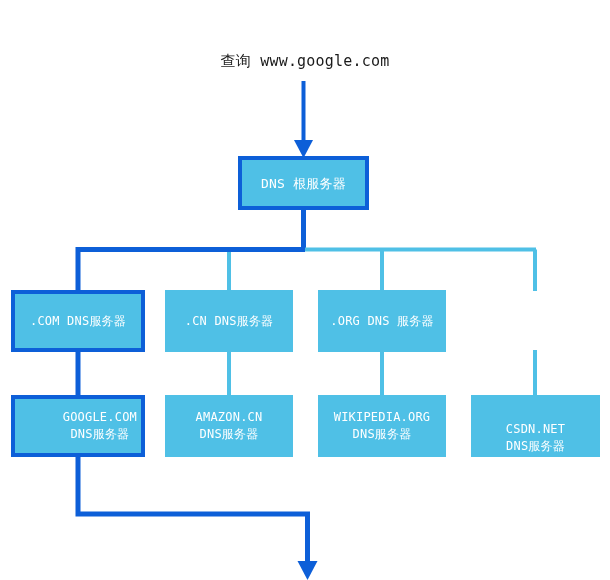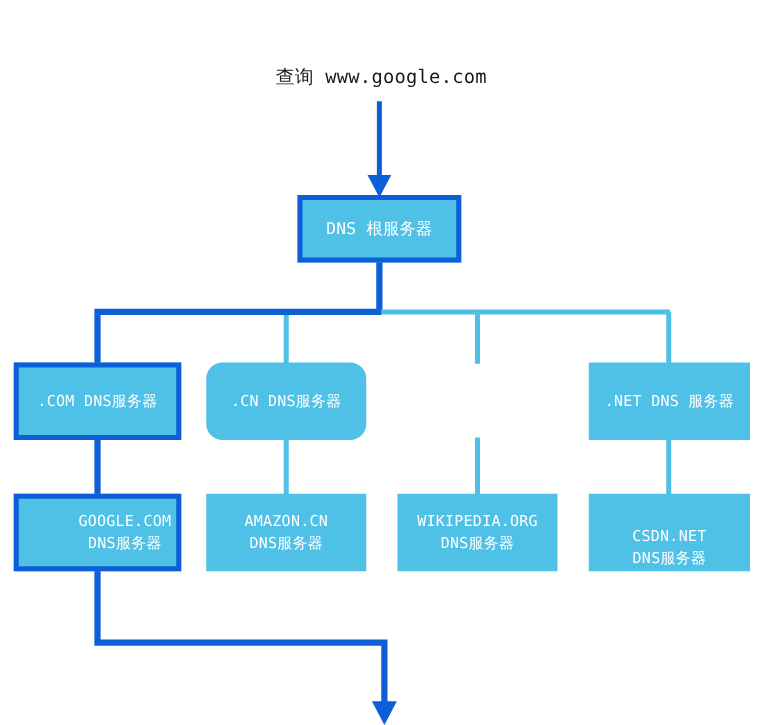--- a/index.html
+++ b/index.html
@@ -72,21 +72,21 @@
   #node-root {
     left: 238px;
     top: 113px;
     width: 131px;
     height: 54px;
     font-size: 13px;
   }
   
   .row-tld { top: 247px; height: 62px; align-items: center; }
   #node-com  { left: 11px;  width: 134px; }
-  #node-cn   { left: 165px; width: 128px; border-radius: 13px; }
+  #node-cn   { left: 165px; width: 128px; }
   #node-org  { left: 318px; width: 128px; }
   #node-net  { left: 471px; width: 129px; }
   
   .row-auth { top: 352px; height: 62px; }
   #node-google    { left: 11px;  width: 134px; justify-content: flex-end; }
   #node-amazon    { left: 165px; width: 128px; }
   #node-wikipedia { left: 318px; width: 128px; }
   #node-csdn      { left: 471px; width: 129px; align-items: flex-end; }
 
   .connector-layer {
@@ -136,22 +136,22 @@
   <div class="node highlight" id="node-root">
     <span class="node-text">DNS 根服务器</span>
   </div>
 
   <div class="node highlight row-tld" id="node-com">
     <span class="node-text">.COM DNS服务器</span>
   </div>
   <div class="node row-tld" id="node-cn">
     <span class="node-text">.CN DNS服务器</span>
   </div>
-  <div class="node row-tld" id="node-net">
-    <span class="node-text">.NET DNS 服务器</span>
+  <div class="node row-tld" id="node-org">
+    <span class="node-text">.ORG DNS 服务器</span>
   </div>
 
   <div class="node highlight row-auth" id="node-google">
     <span class="node-text">GOOGLE.COM
 DNS服务器</span>
   </div>
   <div class="node row-auth" id="node-amazon">
     <span class="node-text">AMAZON.CN
 DNS服务器</span>
   </div>

